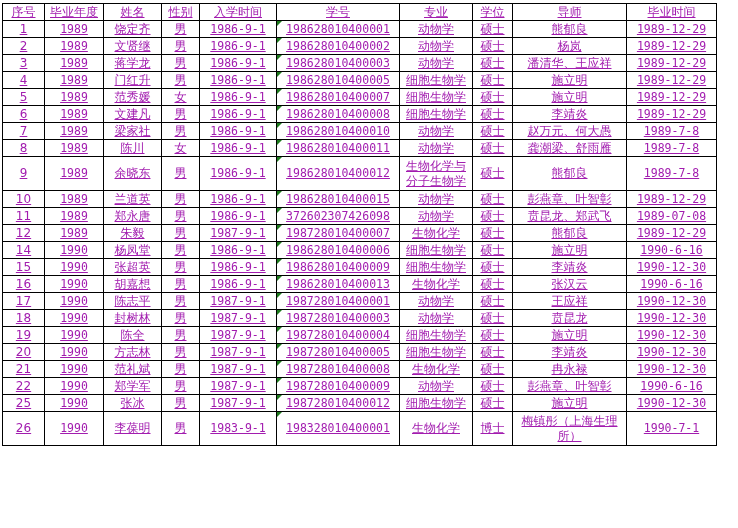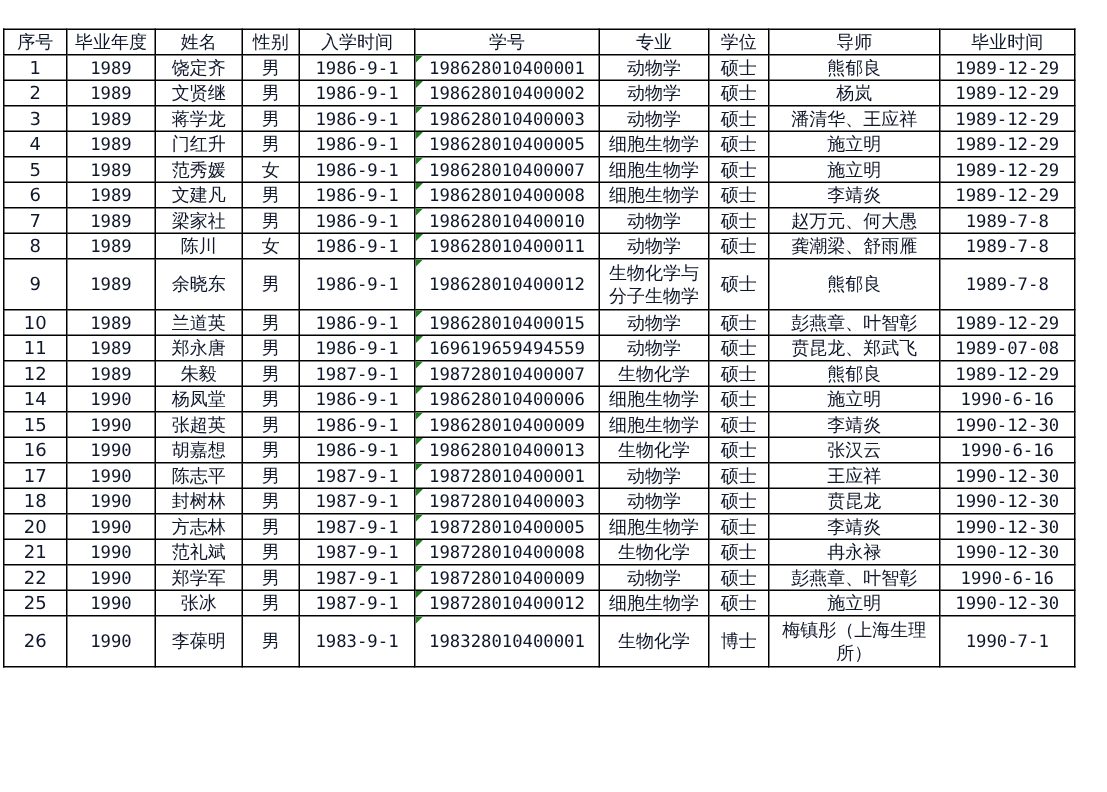--- a/index.html
+++ b/index.html
@@ -1,22 +1,23 @@
 <!DOCTYPE html>
 <html><head>
 <meta charset="utf-8">
 <style>
   html, body { margin: 0; padding: 0; background: #ffffff; }
   body { width: 738px; height: 528px; overflow: hidden; position: relative; }
   .sheet {
-    position: absolute; left: 2px; top: 19px;
+    position: absolute; left: 2px; top: 3px;
     border-collapse: collapse;
     font-family: "DejaVu Sans", "Liberation Sans", sans-serif;
-    font-size: 12px; color: #0f172a;
+    font-size: 12px; color: #a21caf;
     table-layout: fixed;
+    text-decoration: underline;
   }
   .sheet th, .sheet td {
     border: 1px solid #000;
     text-align: center;
     vertical-align: middle;
     padding: 0 1px;
     height: 16px;
     line-height: 15px;
     white-space: nowrap;
     overflow: hidden;
@@ -193,21 +194,21 @@
         <td>硕士</td>
         <td class="wrap">彭燕章、叶智彰</td>
         <td class="mono">1989-12-29</td>
       </tr>
       <tr>
         <td>11</td>
         <td class="mono">1989</td>
         <td>郑永唐</td>
         <td>男</td>
         <td class="mono">1986-9-1</td>
-        <td class="sid"><span class="tri"></span><span>169619659494559</span></td>
+        <td class="sid"><span class="tri"></span><span>372602307426098</span></td>
         <td class="wrap">动物学</td>
         <td>硕士</td>
         <td class="wrap">贲昆龙、郑武飞</td>
         <td class="mono">1989-07-08</td>
       </tr>
       <tr>
         <td>12</td>
         <td class="mono">1989</td>
         <td>朱毅</td>
         <td>男</td>
@@ -269,20 +270,32 @@
       <tr>
         <td>18</td>
         <td class="mono">1990</td>
         <td>封树林</td>
         <td>男</td>
         <td class="mono">1987-9-1</td>
         <td class="sid"><span class="tri"></span><span>198728010400003</span></td>
         <td class="wrap">动物学</td>
         <td>硕士</td>
         <td class="wrap">贲昆龙</td>
+        <td class="mono">1990-12-30</td>
+      </tr>
+      <tr>
+        <td>19</td>
+        <td class="mono">1990</td>
+        <td>陈全</td>
+        <td>男</td>
+        <td class="mono">1987-9-1</td>
+        <td class="sid"><span class="tri"></span><span>198728010400004</span></td>
+        <td class="wrap">细胞生物学</td>
+        <td>硕士</td>
+        <td class="wrap">施立明</td>
         <td class="mono">1990-12-30</td>
       </tr>
       <tr>
         <td>20</td>
         <td class="mono">1990</td>
         <td>方志林</td>
         <td>男</td>
         <td class="mono">1987-9-1</td>
         <td class="sid"><span class="tri"></span><span>198728010400005</span></td>
         <td class="wrap">细胞生物学</td>

